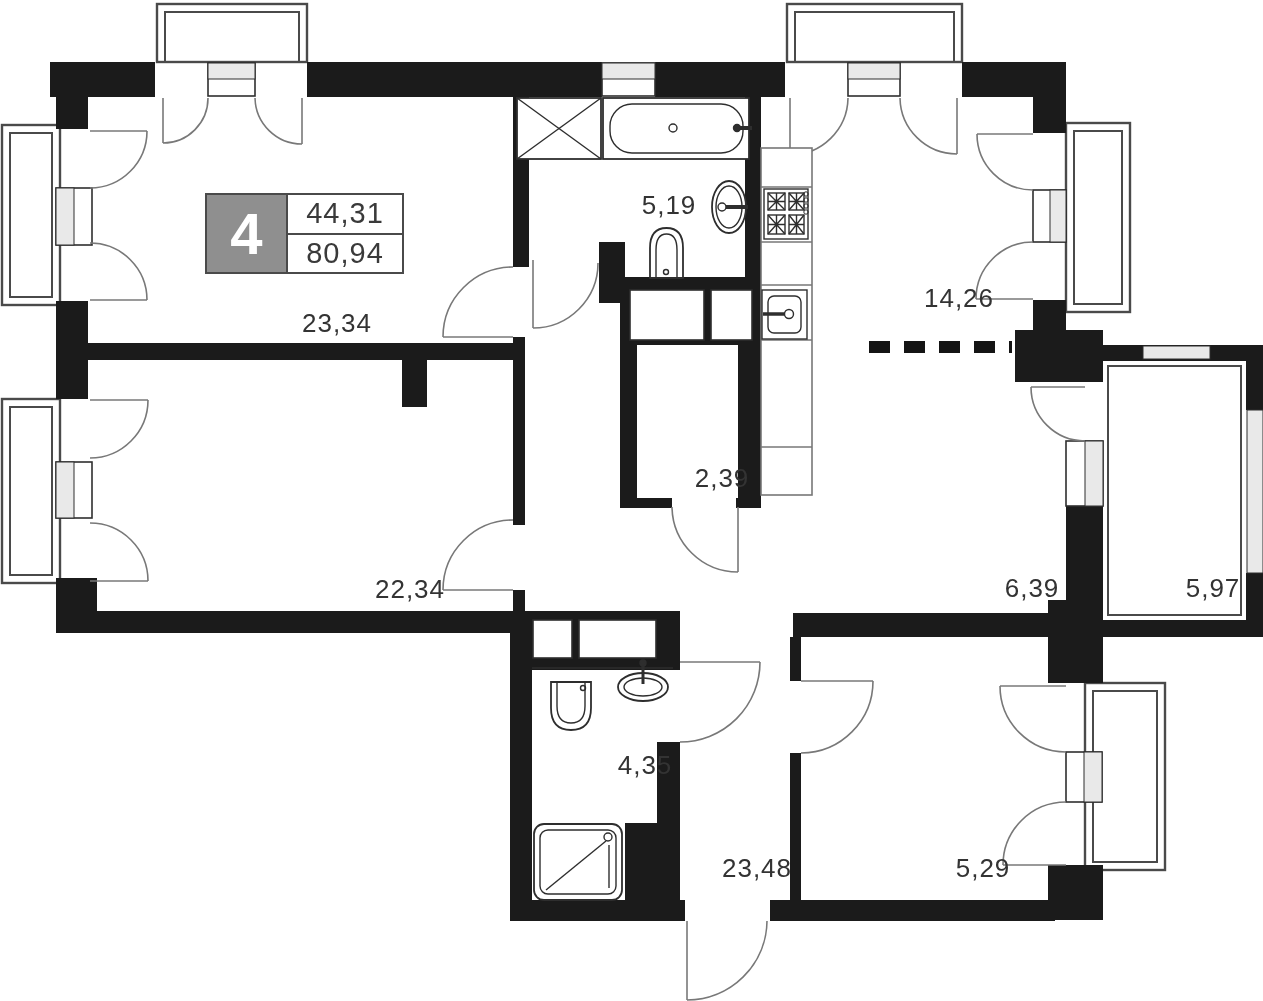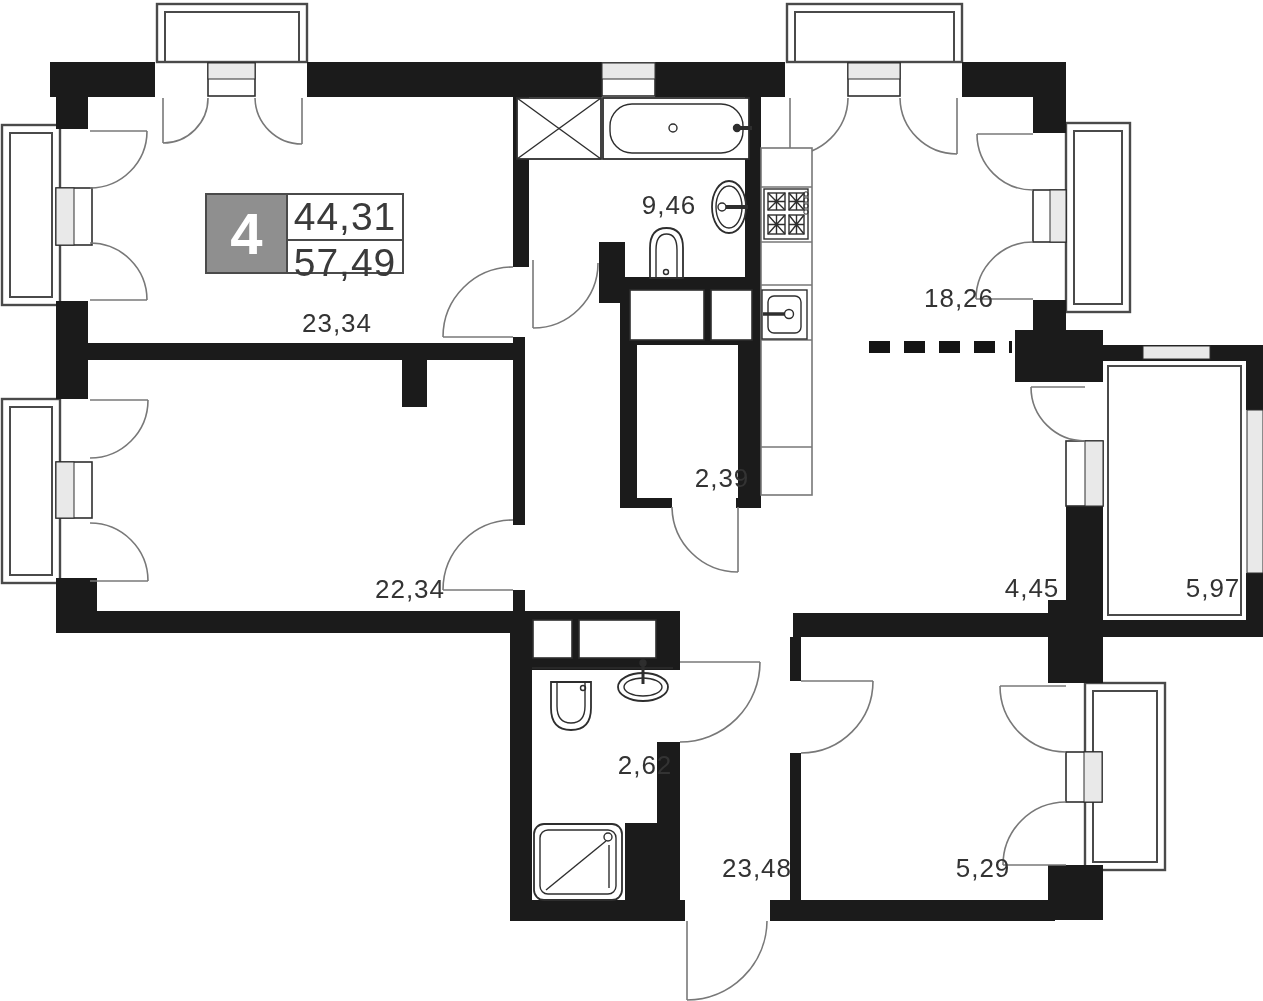--- a/index.html
+++ b/index.html
@@ -44,21 +44,21 @@
     color:#ffffff;
     font-size:58px;
     font-weight:bold;
     display:flex;align-items:center;justify-content:center;
     border-right:2px solid #4a4a4a;
   }
   #info-areas{flex:1;display:flex;flex-direction:column;}
   #info-areas .cell{
     flex:1;
     display:flex;align-items:center;justify-content:center;
-    font-size:39px;
+    font-size:29px;
     color:#3a3a3a;
     letter-spacing:1px;
   }
   #info-areas .cell:first-child{border-bottom:2px solid #4a4a4a;}
 </style>
 </head>
 <body>
 
 <div id="plan">
 <svg width="1263" height="1001" viewBox="0 0 1263 1001">
@@ -368,27 +368,27 @@
       <line class="fxthin" x1="609" y1="845" x2="609" y2="888"></line>
       <circle class="fxthin" cx="608" cy="837" r="4"></circle>
     </g>
   </g>
 </svg>
 
   <div id="info-box">
     <div id="info-num">4</div>
     <div id="info-areas">
       <div class="cell">44,31</div>
-      <div class="cell">57,49</div>
+      <div class="cell">80,94</div>
     </div>
   </div>
 
   <div class="area-label" style="left:337px;top:323px">23,34</div>
-  <div class="area-label" style="left:669px;top:205px">9,46</div>
-  <div class="area-label" style="left:959px;top:298px">18,26</div>
+  <div class="area-label" style="left:669px;top:205px">5,19</div>
+  <div class="area-label" style="left:959px;top:298px">14,26</div>
   <div class="area-label" style="left:722px;top:478px">2,39</div>
   <div class="area-label" style="left:410px;top:589px">22,34</div>
-  <div class="area-label" style="left:1032px;top:588px">4,45</div>
+  <div class="area-label" style="left:1032px;top:588px">6,39</div>
   <div class="area-label" style="left:1213px;top:588px">5,97</div>
-  <div class="area-label" style="left:645px;top:765px">2,62</div>
+  <div class="area-label" style="left:645px;top:765px">4,35</div>
   <div class="area-label" style="left:757px;top:868px">23,48</div>
   <div class="area-label" style="left:983px;top:868px">5,29</div>
 </div>
 
 </body></html>

